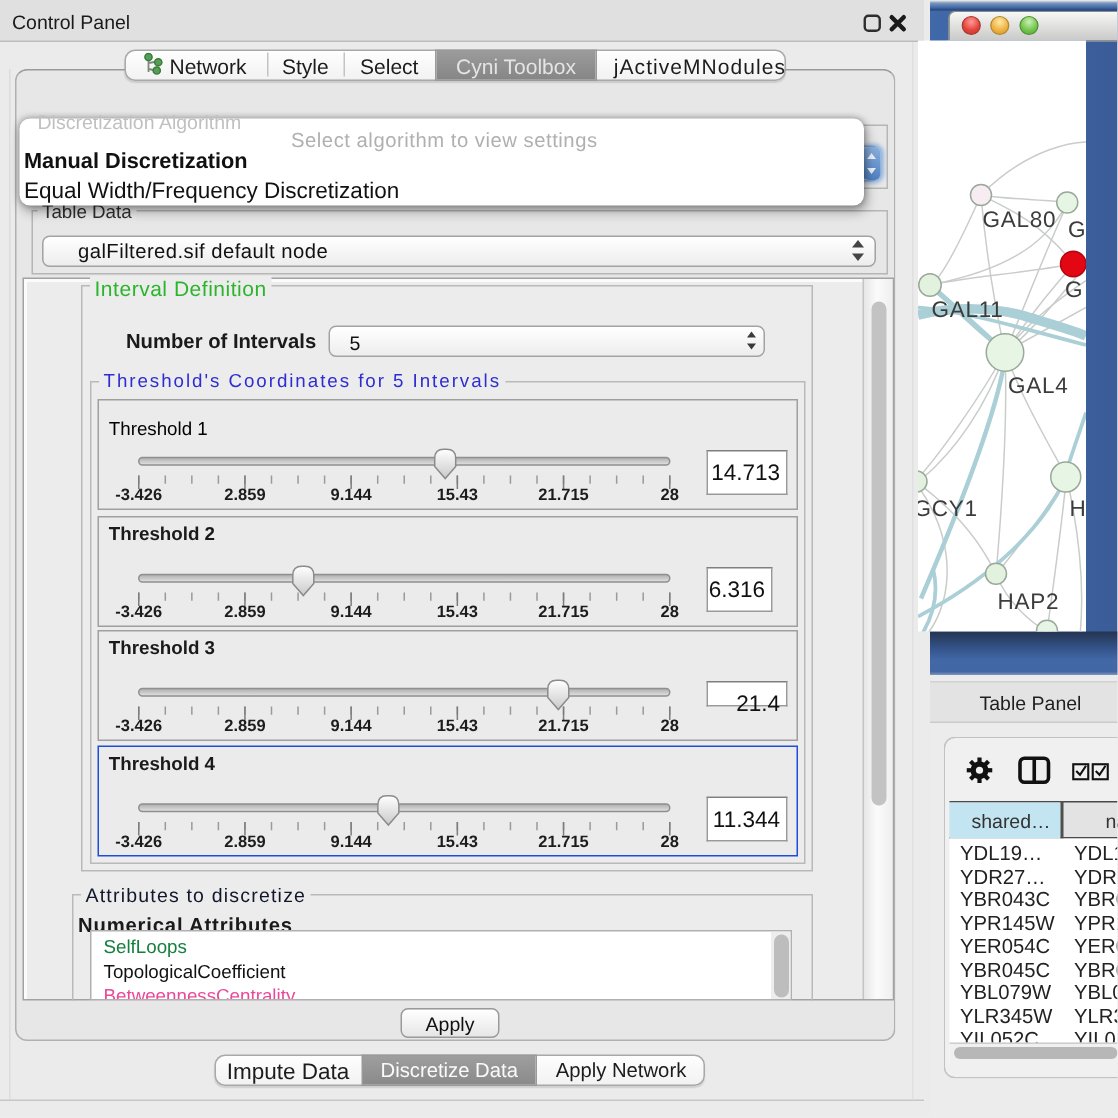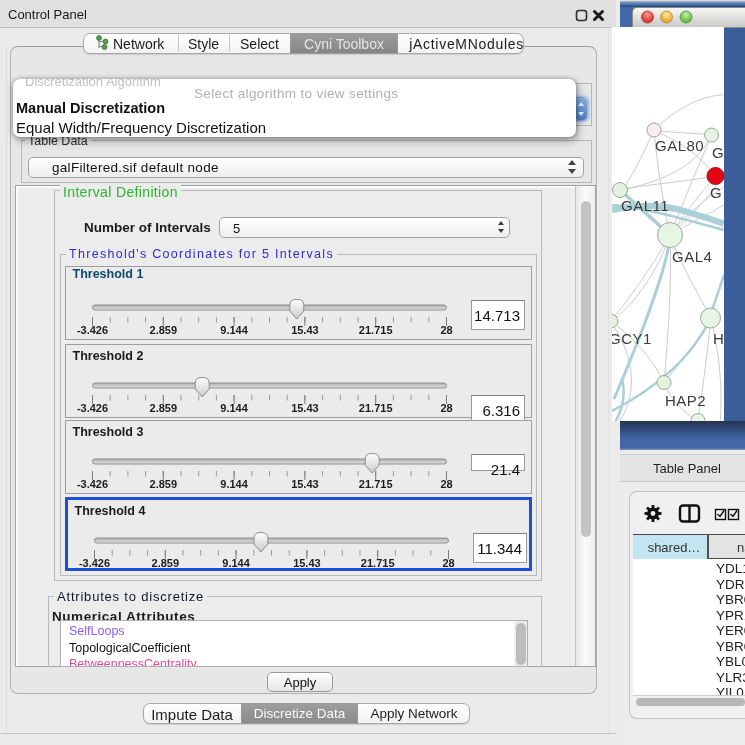--- a/index.html
+++ b/index.html
@@ -66,21 +66,21 @@
 <div class="abs" style="left:233px;top:221px;font-size:13px;color:#111">5</div>
 <svg class="abs" style="left:495px;top:220px" width="12" height="14">
  <path d="M6,1 L9,5 L3,5 Z" fill="#3a3a3a"></path>
     <path d="M6,13 L9,9 L3,9 Z" fill="#3a3a3a"></path>
 </svg>
 
 <div class="abs" style="left:60px;top:253.5px;width:477px;height:322px;border:1px solid #b9b9b9"></div>
 <div class="abs" style="left:66px;top:247px;background:#ececec;padding:0 3px;font-size:12.5px;letter-spacing:1.3px;color:#2d2dd2">Threshold's Coordinates for 5 Intervals</div>
 
 <div style="position:absolute;left:64.5px;top:266px;width:467px;height:74px;background:#ebebeb;border:1px solid #9f9f9f">
-    <div style="position:absolute;left:7px;top:0;font-size:12.5px;font-weight:bold;color:#0c4a6e">Threshold 1</div>
+    <div style="position:absolute;left:7px;top:12px;font-size:12.5px;font-weight:normal;color:#000000">Threshold 1</div>
     <svg width="469" height="75" style="position:absolute;left:0;top:0">
       <defs>
         <linearGradient id="kn" x1="0" y1="0" x2="0" y2="1">
           <stop offset="0" stop-color="#ffffff"></stop>
           <stop offset="1" stop-color="#c9c9c9"></stop>
         </linearGradient>
       </defs>
       <rect x="26.5" y="38" width="354" height="5" rx="2.5" fill="url(#tr1)" stroke="#8f8f8f" stroke-width="1"></rect>
       <linearGradient id="tr1" x1="0" y1="0" x2="0" y2="1">
         <stop offset="0" stop-color="#adadad"></stop>
@@ -165,21 +165,21 @@
       <line x1="309.7" y1="50" x2="309.7" y2="59" stroke="#7d7d7d" stroke-width="1"></line>
       <line x1="380.5" y1="50" x2="380.5" y2="59" stroke="#7d7d7d" stroke-width="1"></line>
       <text x="26.5" y="66.5" text-anchor="middle" font-size="11" font-weight="bold" fill="#1c1c1c">-3.426</text>
       <text x="97.3" y="66.5" text-anchor="middle" font-size="11" font-weight="bold" fill="#1c1c1c">2.859</text>
       <text x="168.1" y="66.5" text-anchor="middle" font-size="11" font-weight="bold" fill="#1c1c1c">9.144</text>
       <text x="238.9" y="66.5" text-anchor="middle" font-size="11" font-weight="bold" fill="#1c1c1c">15.43</text>
       <text x="309.7" y="66.5" text-anchor="middle" font-size="11" font-weight="bold" fill="#1c1c1c">21.715</text>
       <text x="380.5" y="66.5" text-anchor="middle" font-size="11" font-weight="bold" fill="#1c1c1c">28</text>
       <path transform="translate(126.69999999999999,31.5)" d="M2.5,7 Q2.5,1 8.5,1 L10.5,1 Q16.5,1 16.5,7 L16.5,12.5 L9.5,20.5 L2.5,12.5 Z" fill="url(#kn)" stroke="#8b8b8b" stroke-width="1"></path>
     </svg>
-    <div style="position:absolute;left:405.5px;top:50px;width:54px;height:30px;background:#fff;border:1px solid #999;border-top-color:#7f7f7f;text-align:right;font-size:15px;color:#111;line-height:30px;padding-right:4px">6.316</div>
+    <div style="position:absolute;left:405.5px;top:33px;width:44px;height:30px;background:#fff;border:1px solid #999;border-top-color:#7f7f7f;text-align:right;font-size:15px;color:#111;line-height:30px;padding-right:4px">6.316</div>
   </div>
 <div style="position:absolute;left:64.5px;top:420px;width:467px;height:74px;background:#ebebeb;border:1px solid #9f9f9f">
     <div style="position:absolute;left:7px;top:4px;font-size:12.5px;font-weight:bold;color:#1a1a1a">Threshold 3</div>
     <svg width="469" height="75" style="position:absolute;left:0;top:0">
       <defs>
         <linearGradient id="kn" x1="0" y1="0" x2="0" y2="1">
           <stop offset="0" stop-color="#ffffff"></stop>
           <stop offset="1" stop-color="#c9c9c9"></stop>
         </linearGradient>
       </defs>
@@ -218,21 +218,21 @@
       <text x="26.5" y="66.5" text-anchor="middle" font-size="11" font-weight="bold" fill="#1c1c1c">-3.426</text>
       <text x="97.3" y="66.5" text-anchor="middle" font-size="11" font-weight="bold" fill="#1c1c1c">2.859</text>
       <text x="168.1" y="66.5" text-anchor="middle" font-size="11" font-weight="bold" fill="#1c1c1c">9.144</text>
       <text x="238.9" y="66.5" text-anchor="middle" font-size="11" font-weight="bold" fill="#1c1c1c">15.43</text>
       <text x="309.7" y="66.5" text-anchor="middle" font-size="11" font-weight="bold" fill="#1c1c1c">21.715</text>
       <text x="380.5" y="66.5" text-anchor="middle" font-size="11" font-weight="bold" fill="#1c1c1c">28</text>
       <path transform="translate(296.7,31.5)" d="M2.5,7 Q2.5,1 8.5,1 L10.5,1 Q16.5,1 16.5,7 L16.5,12.5 L9.5,20.5 L2.5,12.5 Z" fill="url(#kn)" stroke="#8b8b8b" stroke-width="1"></path>
     </svg>
     <div style="position:absolute;left:405.5px;top:33px;width:54px;height:17px;background:#fff;border:1px solid #999;border-top-color:#7f7f7f;text-align:right;font-size:15px;color:#111;line-height:30px;padding-right:4px">21.4</div>
   </div>
-<div style="position:absolute;left:64.5px;top:497px;width:467px;height:74px;background:#ebebeb;border:3px solid #1d4ed8">
+<div style="position:absolute;left:64.5px;top:497px;width:467px;height:74px;background:#ebebeb;border:1px solid #1d4ed8">
     <div style="position:absolute;left:7px;top:4px;font-size:12.5px;font-weight:bold;color:#1a1a1a">Threshold 4</div>
     <svg width="469" height="75" style="position:absolute;left:0;top:0">
       <defs>
         <linearGradient id="kn" x1="0" y1="0" x2="0" y2="1">
           <stop offset="0" stop-color="#ffffff"></stop>
           <stop offset="1" stop-color="#c9c9c9"></stop>
         </linearGradient>
       </defs>
       <rect x="26.5" y="38" width="354" height="5" rx="2.5" fill="url(#tr4)" stroke="#8f8f8f" stroke-width="1"></rect>
       <linearGradient id="tr4" x1="0" y1="0" x2="0" y2="1">
@@ -274,21 +274,21 @@
       <text x="380.5" y="66.5" text-anchor="middle" font-size="11" font-weight="bold" fill="#1c1c1c">28</text>
       <path transform="translate(183.39999999999998,31.5)" d="M2.5,7 Q2.5,1 8.5,1 L10.5,1 Q16.5,1 16.5,7 L16.5,12.5 L9.5,20.5 L2.5,12.5 Z" fill="url(#kn)" stroke="#8b8b8b" stroke-width="1"></path>
     </svg>
     <div style="position:absolute;left:405.5px;top:33px;width:54px;height:30px;background:#fff;border:1px solid #999;border-top-color:#7f7f7f;text-align:right;font-size:15px;color:#111;line-height:30px;padding-right:4px">11.344</div>
   </div>
 
 <div class="abs" style="left:48px;top:596px;width:494px;height:71px;border:1px solid #b9b9b9;border-bottom:none"></div>
 <div class="abs" style="left:54px;top:589px;background:#ececec;padding:0 3px;font-size:13px;letter-spacing:0.8px;color:#0f172a">Attributes to discretize</div>
 <div class="abs" style="left:52px;top:609px;font-size:13.5px;letter-spacing:0.55px;font-weight:bold;color:#1a1a1a">Numerical Attributes</div>
 <div class="abs" style="left:60px;top:620px;width:468px;height:46.5px;background:#fff;border:1px solid #b0b0b0;overflow:hidden">
- <div style="position:absolute;left:8px;top:3px;font-size:12.5px;color:#8b5cf6">SelfLoops</div>
+ <div style="position:absolute;left:8px;top:3px;font-size:12.5px;color:#15803d">SelfLoops</div>
  <div style="position:absolute;left:8px;top:19.5px;font-size:12.5px;color:#111">TopologicalCoefficient</div>
  <div style="position:absolute;left:8px;top:36px;font-size:12.5px;color:#ec4899">BetweennessCentrality</div>
  <div style="position:absolute;right:0;top:0;width:13px;height:46.5px;background:#ededed"></div>
  <div style="position:absolute;right:1.5px;top:2px;width:10px;height:42px;background:#bdbdbd;border-radius:5px"></div>
 </div>
 
 <div class="abs" style="left:267px;top:672px;width:66px;height:20px;background:linear-gradient(#ffffff,#e6e6e6);border:1px solid #9a9a9a;border-radius:5px;text-align:center;font-size:13px;color:#111;line-height:19px">Apply</div>
 
 <div class="abs" style="left:143px;top:702.5px;width:327px;height:21px;background:linear-gradient(#fefefe,#f2f2f2);border:1px solid #a9a9a9;border-radius:7px;box-shadow:0 1px 1px rgba(0,0,0,0.12)"></div>
 <div class="abs" style="left:241px;top:702.5px;width:117px;height:21px;background:linear-gradient(#9e9e9e,#8a8a8a);border:1px solid #9a9a9a"></div>
@@ -419,20 +419,21 @@
 </svg>
 
 <div class="abs" style="left:633px;top:533.5px;width:112px;height:25px;border-top:1.5px solid #4a4a4a;border-bottom:1.5px solid #4a4a4a;background:#e3e3e3"></div>
 <div class="abs" style="left:633px;top:535px;width:74px;height:23.5px;background:#c3e5f1"></div>
 <div class="abs" style="left:637px;top:540px;width:74px;text-align:center;font-size:13px;color:#333">shared…</div>
 <div class="abs" style="left:737px;top:540px;font-size:13px;color:#333">na</div>
 
 <div class="abs" style="left:707px;top:533.5px;width:1.5px;height:163.5px;background:#4f4f4f"></div>
 
 <div class="abs" style="left:633px;top:559px;width:112px;height:149px;background:#fff;overflow:hidden">
+ <div style="position:absolute;left:7px;top:2px;font-size:13.5px;color:#222;line-height:15.5px">YDL19…<br>YDR27…<br>YBR043C<br>YPR145W<br>YER054C<br>YBR045C<br>YBL079W<br>YLR345W<br>YIL052C</div>
  <div style="position:absolute;left:83px;top:2px;font-size:13.5px;color:#222;line-height:15.5px">YDL1<br>YDR2<br>YBR0<br>YPR1<br>YER0<br>YBR0<br>YBL0<br>YLR3<br>YIL0</div>
 </div>
 
 <div class="abs" style="left:633px;top:695px;width:112px;height:13px;background:#f0f0f0;border-top:1px solid #cdcdcd"></div>
 <div class="abs" style="left:636px;top:697.5px;width:109px;height:8.5px;background:#b7b7b7;border-radius:4px"></div>
 
 <div class="abs" style="left:13px;top:78.5px;width:563px;height:58px;background:#fff;border-radius:7px;box-shadow:0 0 5px rgba(0,0,0,0.35), 2px 4px 8px rgba(0,0,0,0.3)"></div>
 <div class="abs" style="left:25px;top:74px;font-size:13px;color:#c0c0c0">Discretization Algorithm</div>
 <div class="abs" style="left:194px;top:86px;font-size:13.5px;letter-spacing:0.35px;color:#b0b0b0">Select algorithm to view settings</div>
 <div class="abs" style="left:16px;top:100px;font-size:14.5px;font-weight:bold;color:#111">Manual Discretization</div>

